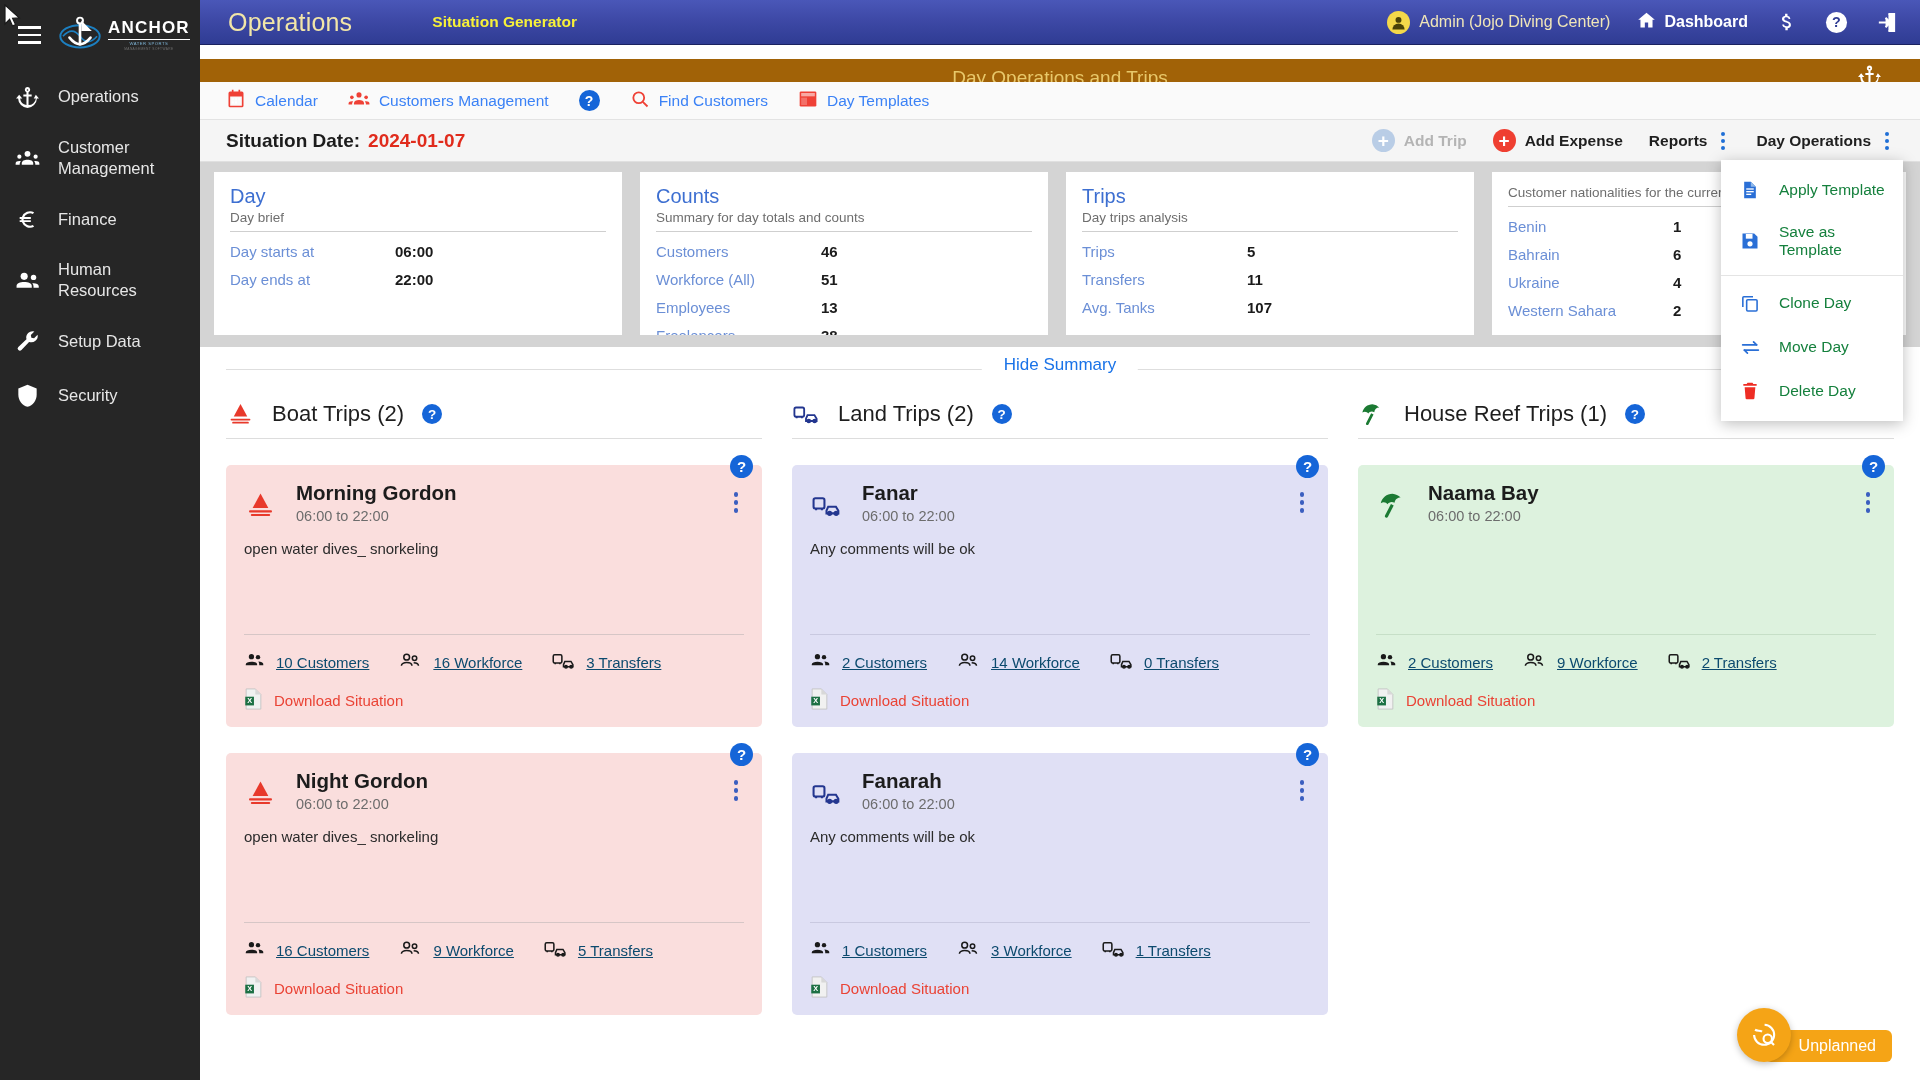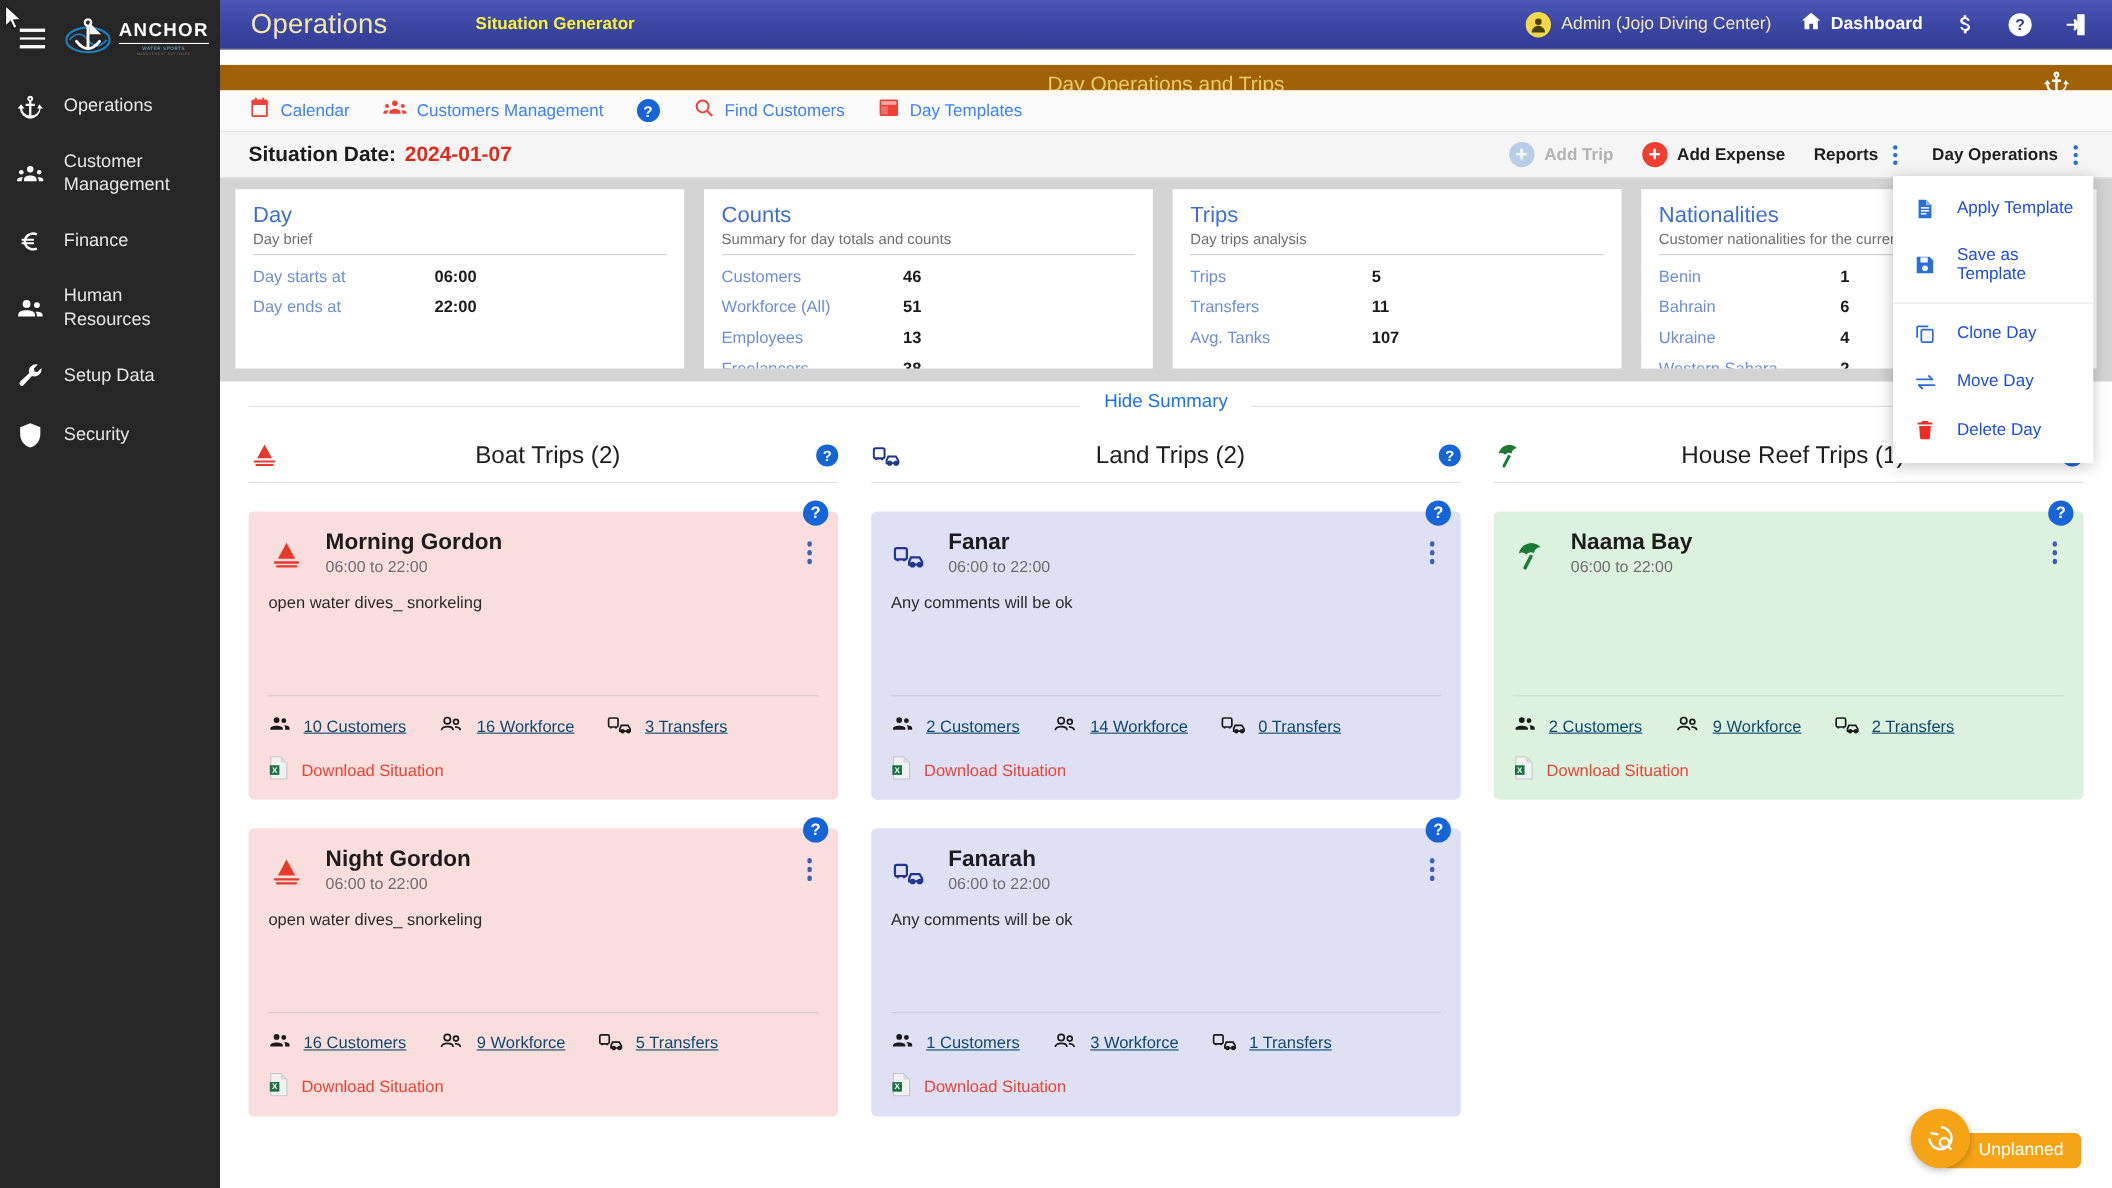--- a/index.html
+++ b/index.html
@@ -107,21 +107,21 @@
   #hidebar { position: absolute; left: 200px; top: 347px; width: 1720px; height: 44px; background: #ffffff; }
   #hidebar .line { position: absolute; left: 26px; right: 26px; top: 22px; height: 1px; background: #dedede; }
   #hide-summary {
     position: absolute; left: 50%; transform: translateX(-50%); top: 8px;
     background: #ffffff; padding: 0 22px; color: #1a73e8; font-size: 17px; cursor: pointer;
   }
 
   
   #columns { position: absolute; left: 200px; top: 400px; width: 1720px; height: 680px; display: flex; gap: 30px; padding: 0 26px; }
   .col { flex: 1 1 0; }
-  .col-head { display: flex; align-items: center; gap: 18px; padding-bottom: 10px; border-bottom: 1px solid #dddddd; justify-content: space-between; }
+  .col-head { display: flex; align-items: center; gap: 18px; padding-bottom: 10px; border-bottom: 1px solid #dddddd; }
   .col-head-ic { width: 28px; height: 28px; display: flex; align-items: center; justify-content: center; }
   .col-title { font-size: 22px; color: #1e1e1e; }
   .helpbadge { width: 20px; height: 20px; border-radius: 50%; background: #1565d8; color: #fff; font-size: 13.5px; font-weight: 700; display: flex; align-items: center; justify-content: center; cursor: pointer; }
 
   .trip-card { position: relative; margin-top: 26px; border-radius: 5px; padding: 16px 18px 14px; min-height: 262px; display: flex; flex-direction: column; }
   .trip-card.boat  { background: #fadedd; }
   .trip-card.land  { background: #e0e0f5; }
   .trip-card.reef  { background: #ddf2de; }
   .card-help { position: absolute; top: -10px; right: 9px; width: 23px; height: 23px; border-radius: 50%; background: #1565d8; color: #fff; font-size: 15px; font-weight: 700; display: flex; align-items: center; justify-content: center; cursor: pointer; }
   .card-top { display: flex; align-items: center; gap: 20px; }
@@ -137,21 +137,21 @@
   .trip-card.reef  .card-stats { border-top-color: #c6dfc7; }
   .stat { display: flex; align-items: center; gap: 11px; font-size: 15px; color: #0c4a6e; text-decoration: underline; }
   .stat svg { flex: 0 0 auto; }
   .dl { display: flex; align-items: center; gap: 11px; margin-top: 13px; color: #ea4335; font-size: 15px; cursor: pointer; }
 
   
   #daymenu {
     position: absolute; left: 1721px; top: 160px; width: 182px;
     background: #ffffff; box-shadow: 0 3px 14px rgba(0,0,0,.26); z-index: 80; padding: 8px 0;
   }
-  .mi { display: flex; align-items: center; gap: 18px; padding: 11px 18px; font-size: 15.5px; color: #1d4ed8; cursor: pointer; }
+  .mi { display: flex; align-items: center; gap: 18px; padding: 11px 18px; font-size: 15.5px; color: #15803d; cursor: pointer; }
   .mi-ic { width: 22px; height: 22px; flex: 0 0 22px; display: flex; align-items: center; justify-content: center; }
   .mi-sep { height: 1px; background: #e4e4e4; margin: 5px 0; }
 
   
   #fab { position: absolute; right: 28px; bottom: 18px; display: flex; align-items: flex-end; z-index: 60; cursor: pointer; }
   #fab-label { background: #f5a416; color: #ffffff; font-size: 16px; padding: 7px 16px 7px 34px; border-radius: 6px; margin-left: -26px; }
   #fab-circle { width: 54px; height: 54px; border-radius: 50%; background: #f5a416; display: flex; align-items: center; justify-content: center; z-index: 2; box-shadow: 0 2px 7px rgba(0,0,0,.25); }
 
   
   #cursor { position: absolute; left: 4px; top: 4px; z-index: 99; }
@@ -428,21 +428,20 @@
       <span class="k">Transfers</span>
       <span class="v">11</span>
     </div>
     <div class="srow">
       <span class="k">Avg. Tanks</span>
       <span class="v">107</span>
     </div>
   </div>
 
   <div class="scard scroll">
-    <div class="scard-title">Nationalities</div>
     <div class="scard-sub">Customer nationalities for the current day</div>
     <div class="srow">
       <span class="k">Benin</span>
       <span class="v">1</span>
     </div>
     <div class="srow">
       <span class="k">Bahrain</span>
       <span class="v">6</span>
     </div>
     <div class="srow">

